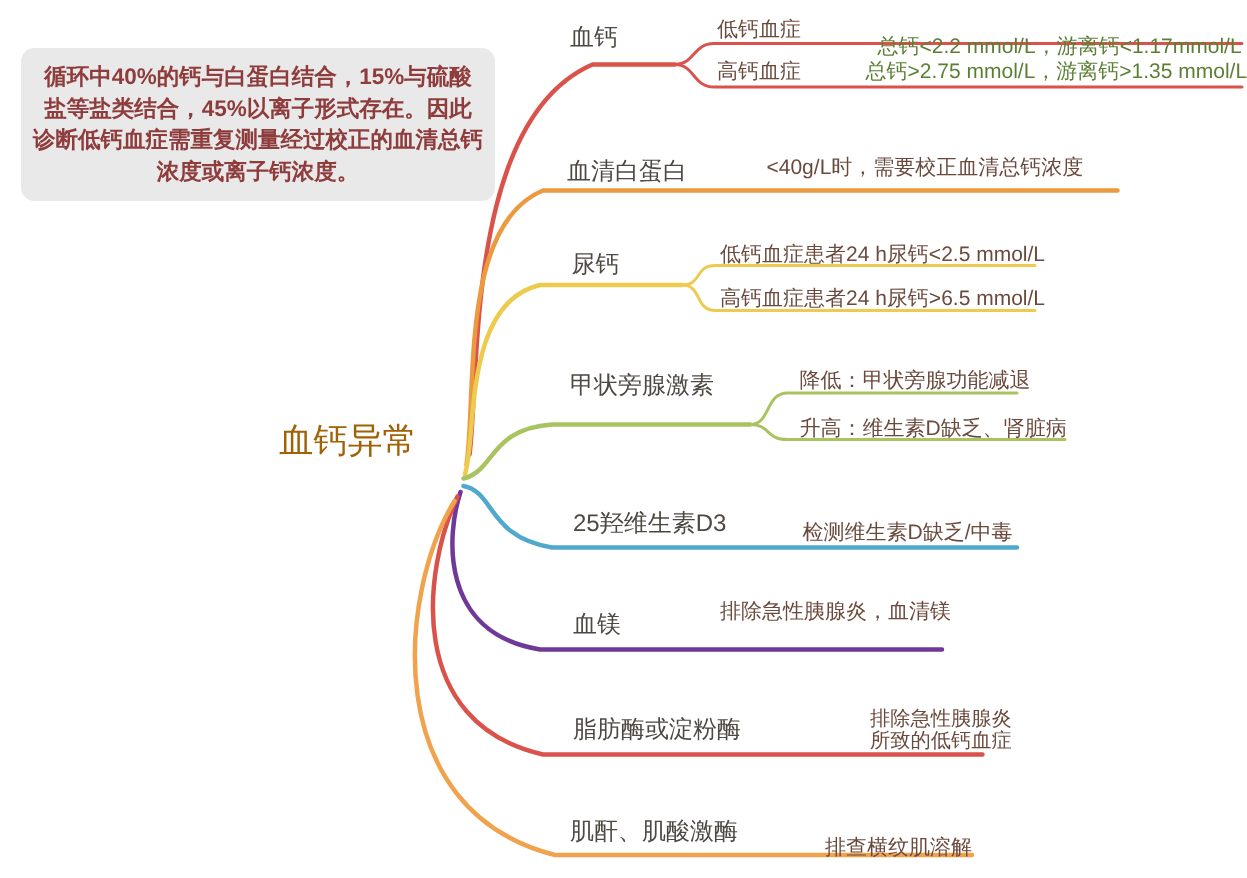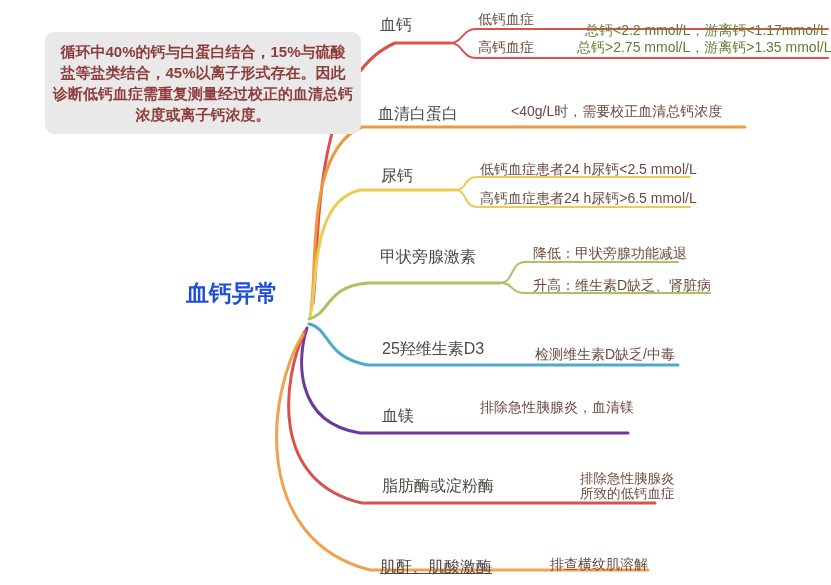--- a/index.html
+++ b/index.html
@@ -8,25 +8,25 @@
     font-family:"Liberation Sans","DejaVu Sans",sans-serif;
     overflow:hidden;
   }
   .abs{position:absolute;white-space:nowrap;}
   #mindmap-svg{position:absolute;left:0;top:0;z-index:0;}
   .txt{z-index:2;}
   .note-box{
     left:14px;top:32px;width:300px;padding:9px 8px;
     background:#e9e9e9;border-radius:9px;
     font-size:15px;font-weight:bold;color:#8f3c3c;
-    line-height:21px;text-align:center;white-space:normal;margin-left:31px;
+    line-height:21px;text-align:center;white-space:normal;
   }
   .center-title{
     left:162px;top:281px;width:140px;text-align:center;
-    font-size:23px;font-weight:bold;color:#1d4ed8;line-height:24px;
+    font-size:23px;font-weight:normal;color:#a16207;line-height:24px;
   }
   .lv1{font-size:16px;color:#4d4842;}
   .lv2{font-size:14px;color:#6b4a3e;}
   .green{color:#5b7f33;}
   .small{font-size:13.5px;line-height:15px;margin-left:28px;}
   .ml2{line-height:17px;}
   path{fill:none;stroke-linecap:round;}
 </style>
 </head>
 <body>
@@ -88,14 +88,14 @@
 <div class="abs txt lv2 ml2" style="left:480px;top:399px;">
   <div>排除急性胰腺炎，血清镁</div>
 </div>
 
 <div class="abs txt lv1" style="left:382px;top:476px;">脂肪酶或淀粉酶</div>
 <div class="abs txt lv2 small" style="left:552px;top:471px;">
   <div>排除急性胰腺炎</div>
   <div>所致的低钙血症</div>
 </div>
 
-<div class="abs txt lv1" style="left:380px;top:557px;text-decoration:underline;">肌酐、肌酸激酶</div>
+<div class="abs txt lv1" style="left:380px;top:544px;">肌酐、肌酸激酶</div>
 <div class="abs txt lv2" style="left:550px;top:556px;">排查横纹肌溶解</div>
 
 </body></html>

